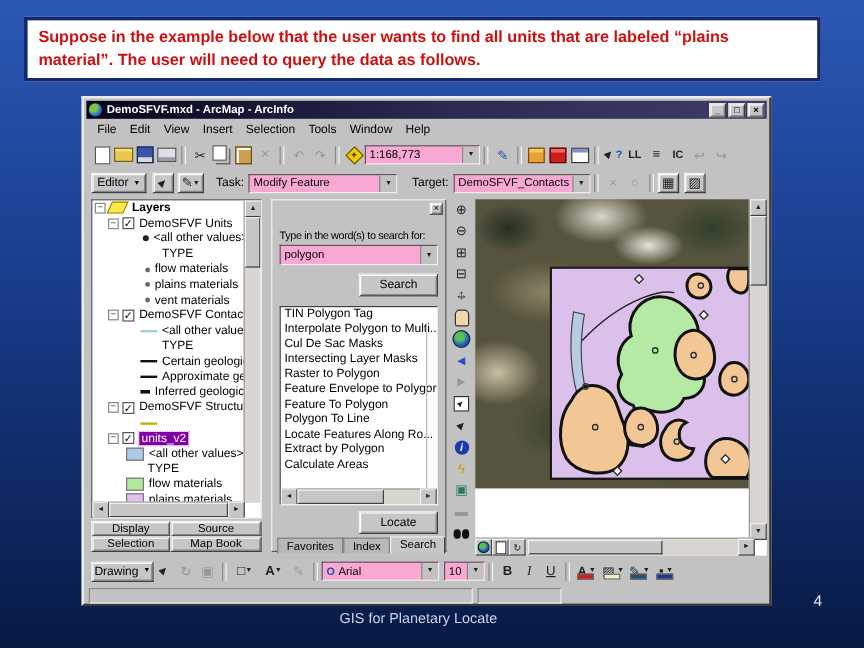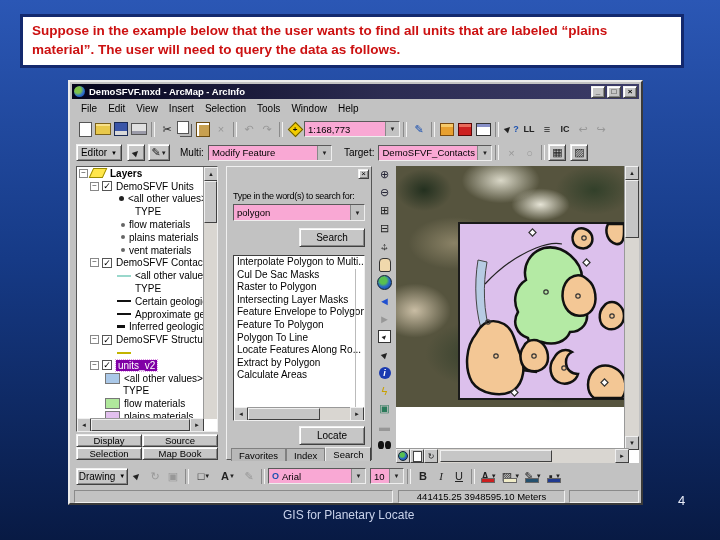--- a/index.html
+++ b/index.html
@@ -257,21 +257,21 @@
       <span>Editor</span>
       <span style="font-size:6px">▼</span>
     </span>
     <span class="ti b3" style="margin-left:5px">
         <span class="arr">►</span>
       </span>
     <span class="ti b3" style="margin-left:3px;width:22px">
         <span>✎</span>
         <span style="font-size:6px">▼</span>
       </span>
-    <span class="lbl" style="margin-left:6px">Multi:</span>
+    <span class="lbl" style="margin-left:6px">Task:</span>
     <div class="combo" style="width:124px">
       <span>Modify Feature</span>
       <span class="db">▼</span>
     </div>
     <span class="lbl" style="margin-left:8px">Target:</span>
     <div class="combo" style="width:114px">
       <span>DemoSFVF_Contacts</span>
       <span class="db">▼</span>
     </div>
     <span class="sep"></span>
@@ -396,24 +396,25 @@
 
     <div id="search">
       <span class="x b3">×</span>
       <span class="prompt">Type in the word(s) to search for:</span>
       <div id="qcombo" class="combo">
         <span>polygon</span>
         <span class="db">▼</span>
       </div>
       <span id="searchbtn" class="b3">Search</span>
       <div id="rlist">
+        <div class="srow">TIN Polygon Tag</div>
         <div class="srow">Interpolate Polygon to Multi...</div>
         <div class="srow">Cul De Sac Masks</div>
+        <div class="srow">Intersecting Layer Masks</div>
         <div class="srow">Raster to Polygon</div>
-        <div class="srow">Intersecting Layer Masks</div>
         <div class="srow">Feature Envelope to Polygon</div>
         <div class="srow">Feature To Polygon</div>
         <div class="srow">Polygon To Line</div>
         <div class="srow">Locate Features Along Ro...</div>
         <div class="srow">Extract by Polygon</div>
         <div class="srow">Calculate Areas</div>
         <div id="col2line"></div>
         <div class="hsc">
           <span class="sb th">◄</span>
           <div class="th" style="height:10px;width:70px"></div>
@@ -599,19 +600,18 @@
       </span>
     <span class="ti cbt">
         <span able="false">▪</span>
         <span style="font-size:6px;margin-left:2px">▼</span>
         <i class="bar" style="background:#203a90"></i>
       </span>
   </div>
 
   <div id="statusbar">
     <div class="statbox" style="margin-left:2px;width:320px"></div>
-    <div class="statbox" style="margin-left:5px;width:168px">441415.25 3948595.10 Meters</div>
     <div class="statbox" style="margin-left:4px;width:70px"></div>
   </div>
 </div>
 
 <div id="footer">GIS for Planetary Locate</div>
 <div id="pagenum">4</div>
 
 </body></html>

